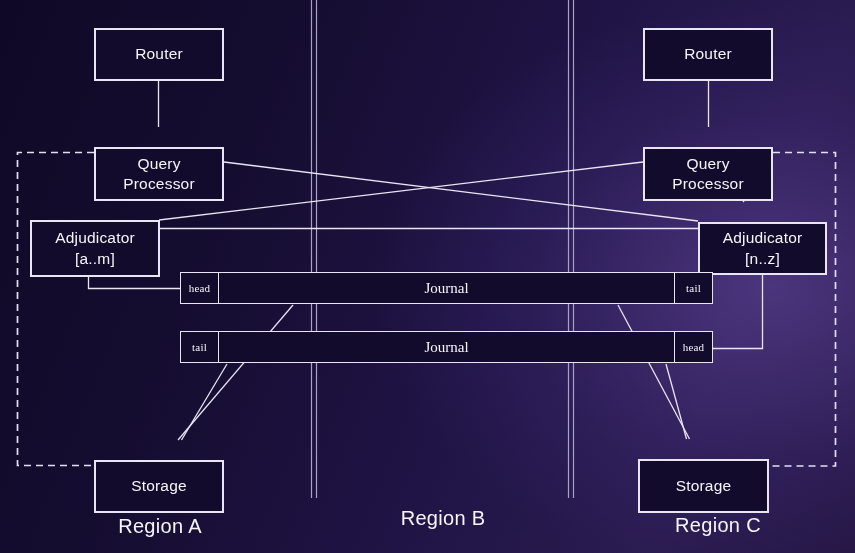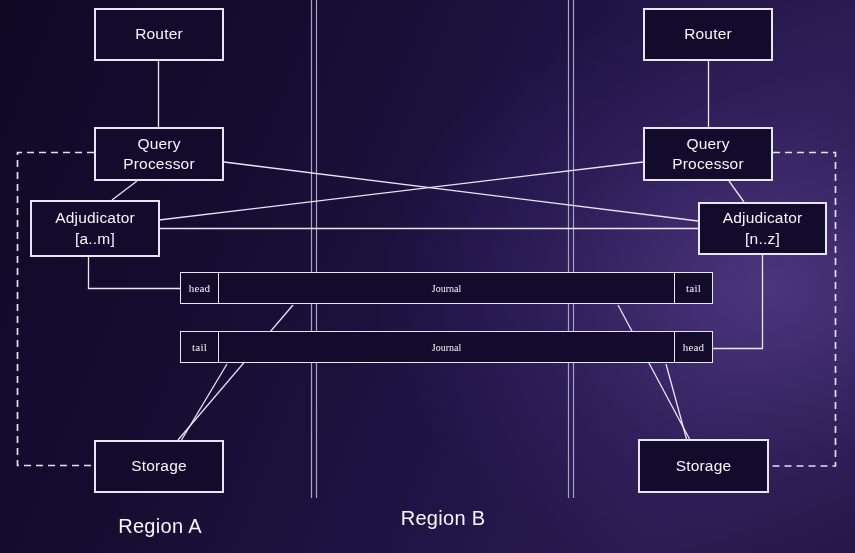--- a/index.html
+++ b/index.html
@@ -19,20 +19,21 @@
   .sep{stroke:#aaa2c6;stroke-width:1.2;fill:none;}
   .node{
     position:absolute;
     box-sizing:border-box;
     border:2px solid #e9e5f4;
     background:#120b2b;
     display:flex;align-items:center;justify-content:center;
     text-align:center;
     font-size:15.5px;letter-spacing:.2px;line-height:1.3;
     white-space:pre-line;
+    margin-top:20px;
   }
   .router-a{left:94px;top:8px;width:130px;height:53px;}
   .qp-a{left:94px;top:127px;width:130px;height:54px;}
   .adj-a{left:30px;top:200px;width:130px;height:57px;}
   .storage-a{left:94px;top:440px;width:130px;height:53px;}
   .router-c{left:643px;top:8px;width:130px;height:53px;}
   .qp-c{left:643px;top:127px;width:130px;height:54px;}
   .adj-c{left:698px;top:202px;width:129px;height:53px;}
   .storage-c{left:638px;top:439px;width:131px;height:54px;}
   .journal{
@@ -42,21 +43,21 @@
   }
   .journal.j1{top:272px;}
   .journal.j2{top:331px;}
   .jcell{
     box-sizing:border-box;
     display:flex;align-items:center;justify-content:center;font-family:Liberation Serif, serif;
   }
   .jend{width:38px;font-size:11px;letter-spacing:.2px;}
   .jleft{border-right:1.6px solid #e9e5f4;}
   .jright{border-left:1.6px solid #e9e5f4;}
-  .jmid{flex:1;font-size:10px;text-align:right;}
+  .jmid{flex:1;font-size:15px;text-align:right;}
   .region-label{
     position:absolute;width:160px;text-align:center;
     font-size:20px;letter-spacing:.3px;
   }
   .rl-a{left:80px;top:515px;}
   .rl-b{left:363px;top:507px;}
   .rl-c{left:638px;top:514px;}
 </style>
 </head>
 <body>
@@ -108,14 +109,15 @@
     <div class="jcell jend jright">tail</div>
   </div>
   <div class="journal j2">
     <div class="jcell jend jleft">tail</div>
     <div class="jcell jmid">Journal</div>
     <div class="jcell jend jright">head</div>
   </div>
 
   <div class="region-label rl-a">Region A</div>
   <div class="region-label rl-b">Region B</div>
+  <div class="region-label rl-c">Region C</div>
 
 </div>
 
 </body></html>

